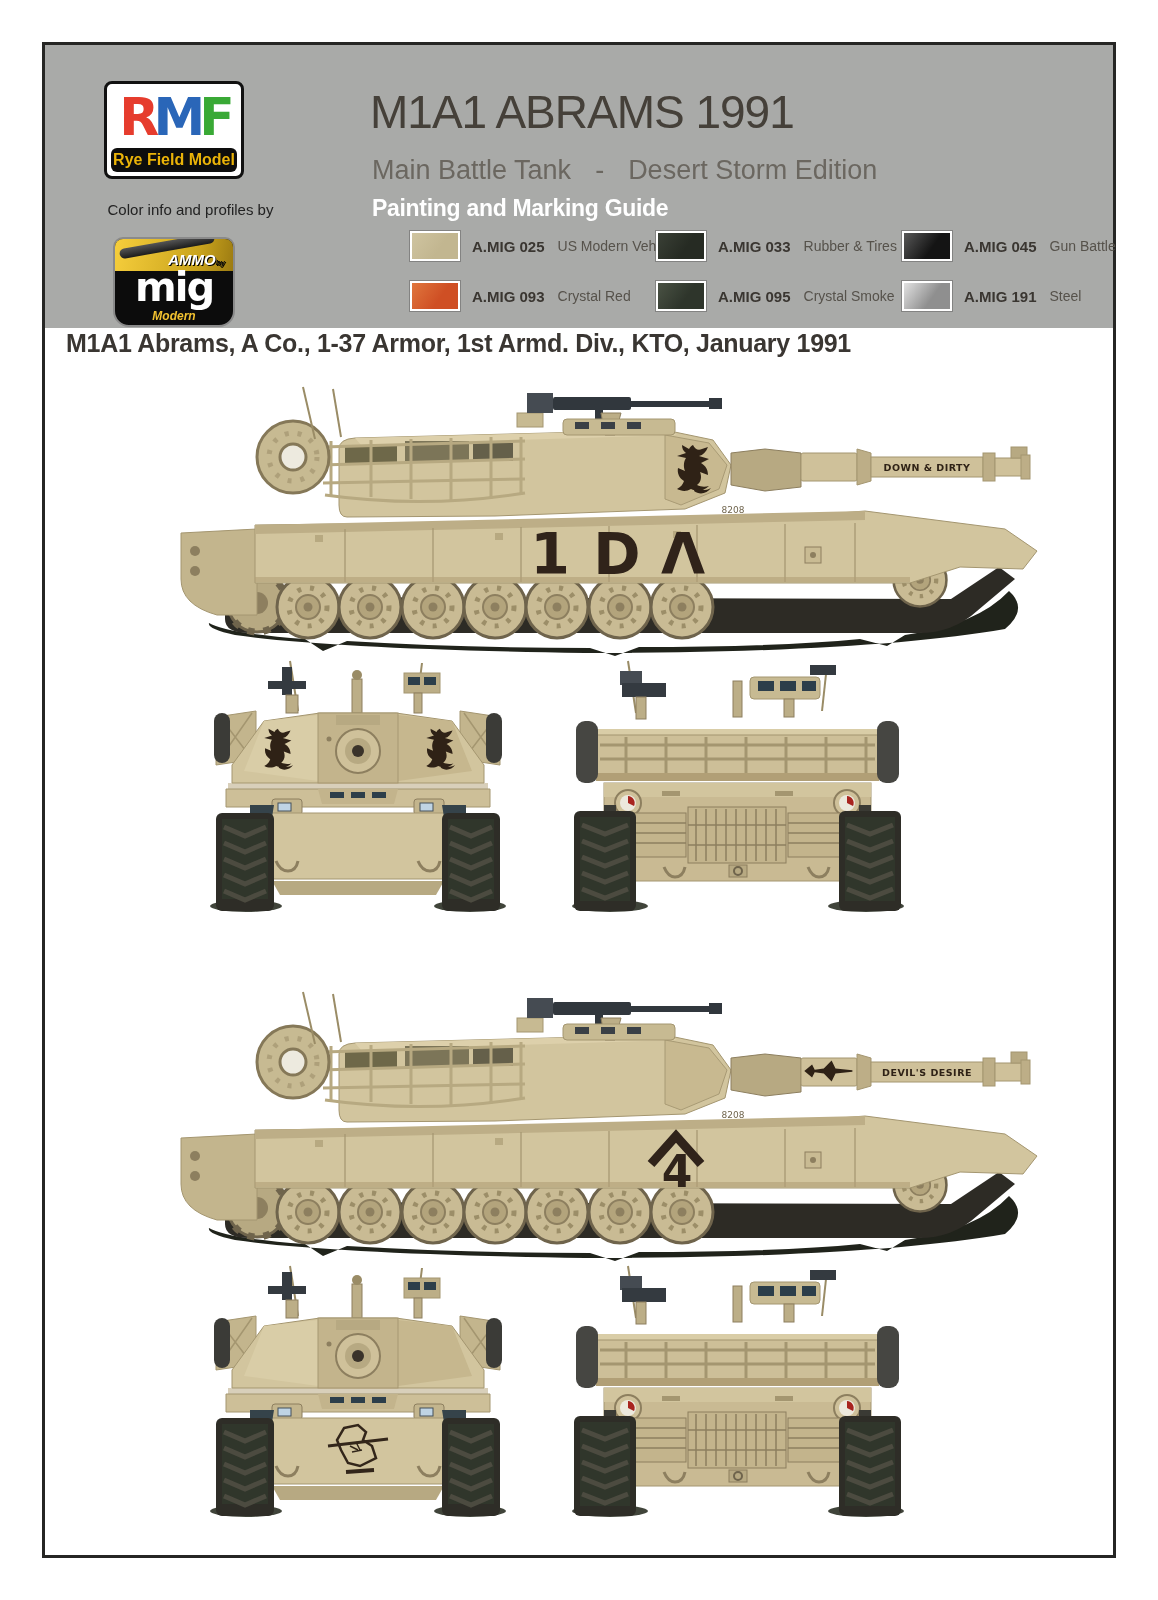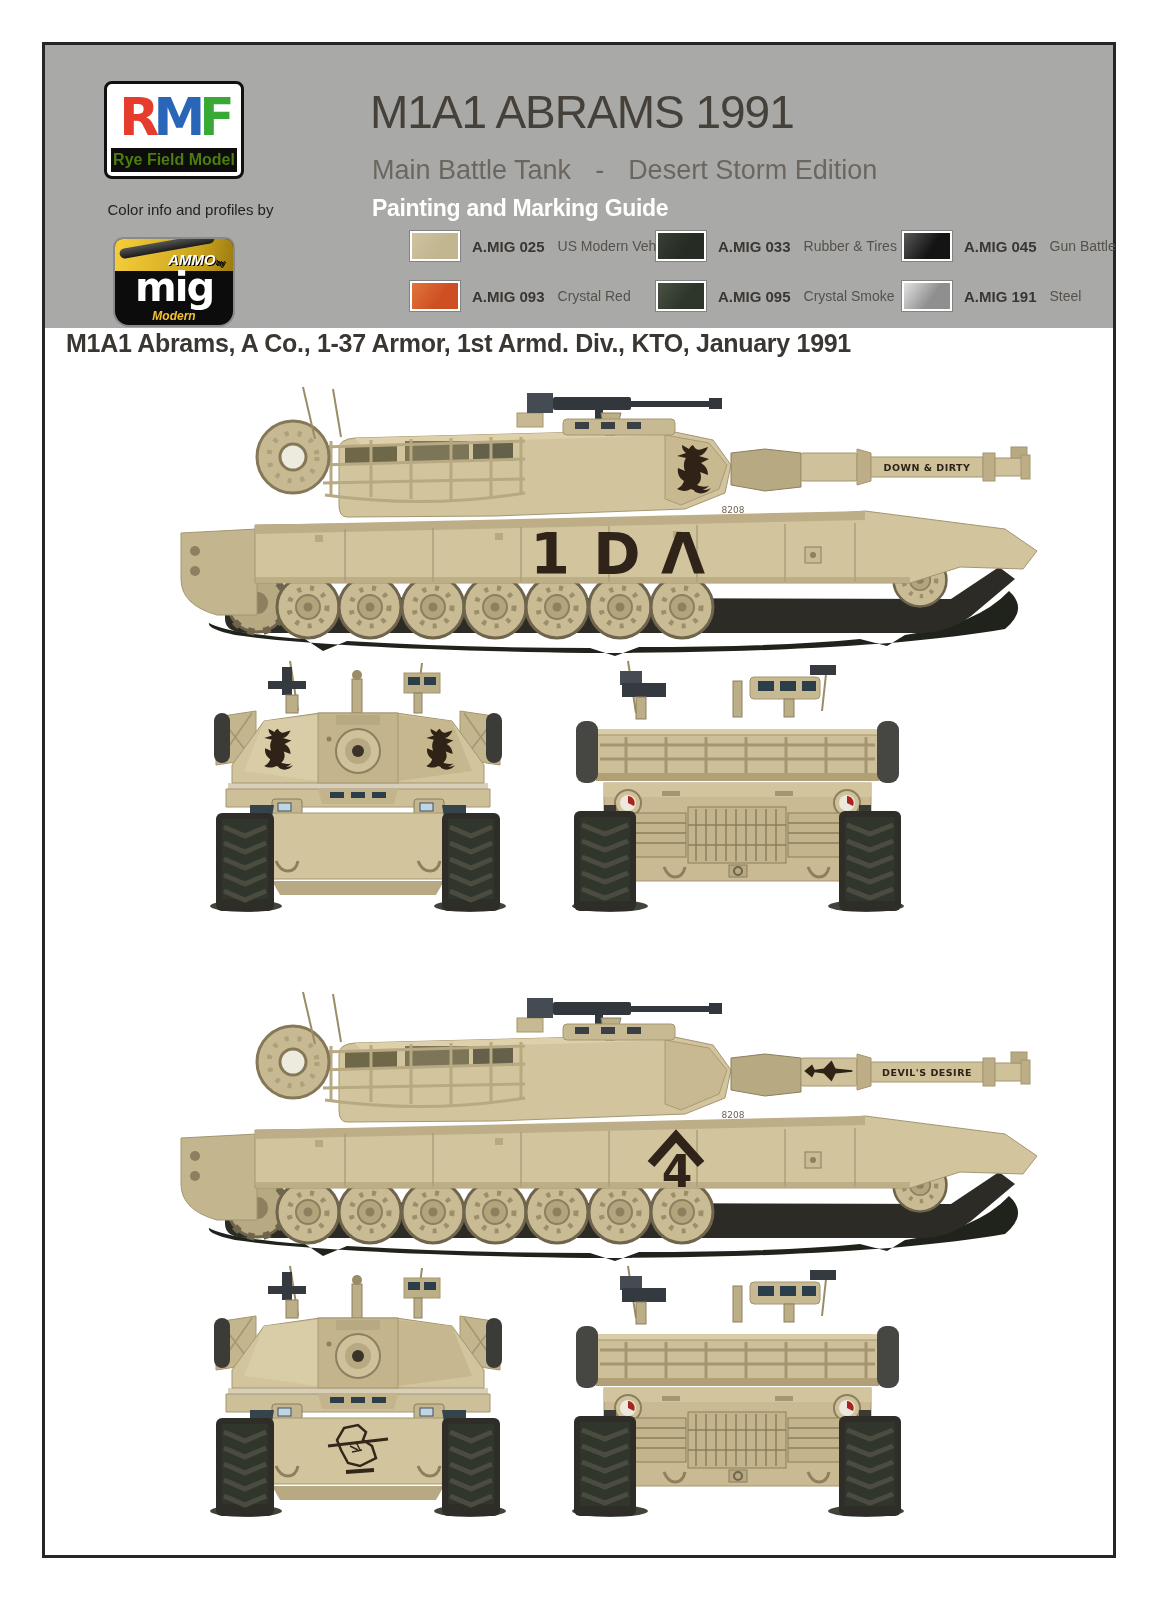--- a/index.html
+++ b/index.html
@@ -3,21 +3,21 @@
 <meta charset="utf-8">
 <style>
   html,body{margin:0;padding:0;background:#fff;}
   body{width:1158px;height:1600px;position:relative;font-family:"Liberation Sans",sans-serif;-webkit-font-smoothing:antialiased;}
   .sheet{position:absolute;left:42px;top:42px;width:1074px;height:1516px;border:3px solid #262624;box-sizing:border-box;background:#fff;}
   .abs{position:absolute;}
   .header-band{position:absolute;left:0;top:0;width:100%;height:283px;background:#a9aaa8;}
   
   .rmf{left:59px;top:36px;width:140px;height:98px;background:#fff;border:3px solid #111;border-radius:8px;box-sizing:border-box;overflow:hidden;}
   .rmf-letters{height:62px;display:flex;align-items:center;justify-content:center;font-weight:bold;font-size:52px;font-family:"DejaVu Sans",sans-serif;letter-spacing:-6px;padding-top:2px;}
-  .rmf-strip{margin:0 4px;height:24px;background:#0d0d0d;border-radius:0;color:#4d7c0f;font-size:16px;font-weight:bold;display:flex;align-items:center;justify-content:center;}
+  .rmf-strip{margin:0 4px;height:24px;background:#0d0d0d;border-radius:6px;color:#eab308;font-size:16px;font-weight:bold;display:flex;align-items:center;justify-content:center;}
   .credit{left:28px;top:156px;width:235px;text-align:center;font-size:15px;color:#222;}
   
   .ammo{left:68px;top:192px;width:122px;height:90px;background:#0c0c0c;border:2px solid #8a8a8a;border-radius:10px 10px 16px 16px;box-sizing:border-box;overflow:hidden;padding-left:44px;}
   .ammo-band{position:absolute;left:0;top:0;width:100%;height:32px;background:linear-gradient(100deg,#f6ce3c,#caa41d 70%,#9c7b12);}
   .ammo-bullet{position:absolute;left:4px;top:2px;width:96px;height:10px;background:linear-gradient(#555,#1c1c1c);border-radius:5px;transform:rotate(-10deg);}
   .ammo-word{position:absolute;right:8px;top:12px;font-weight:bold;font-style:italic;font-size:15px;color:#fff;text-shadow:1px 1px 0 #000;}
   .ammo-by{font-size:8px;color:#111;font-style:italic;}
   .ammo-mig{position:absolute;left:0;top:28px;width:100%;text-align:center;font-weight:bold;font-size:40px;line-height:40px;color:#fff;font-family:"DejaVu Sans",sans-serif;letter-spacing:-2px;}
   .ammo-jim{position:absolute;left:0;bottom:2px;width:100%;text-align:center;font-style:italic;font-weight:bold;font-size:12px;}
   

